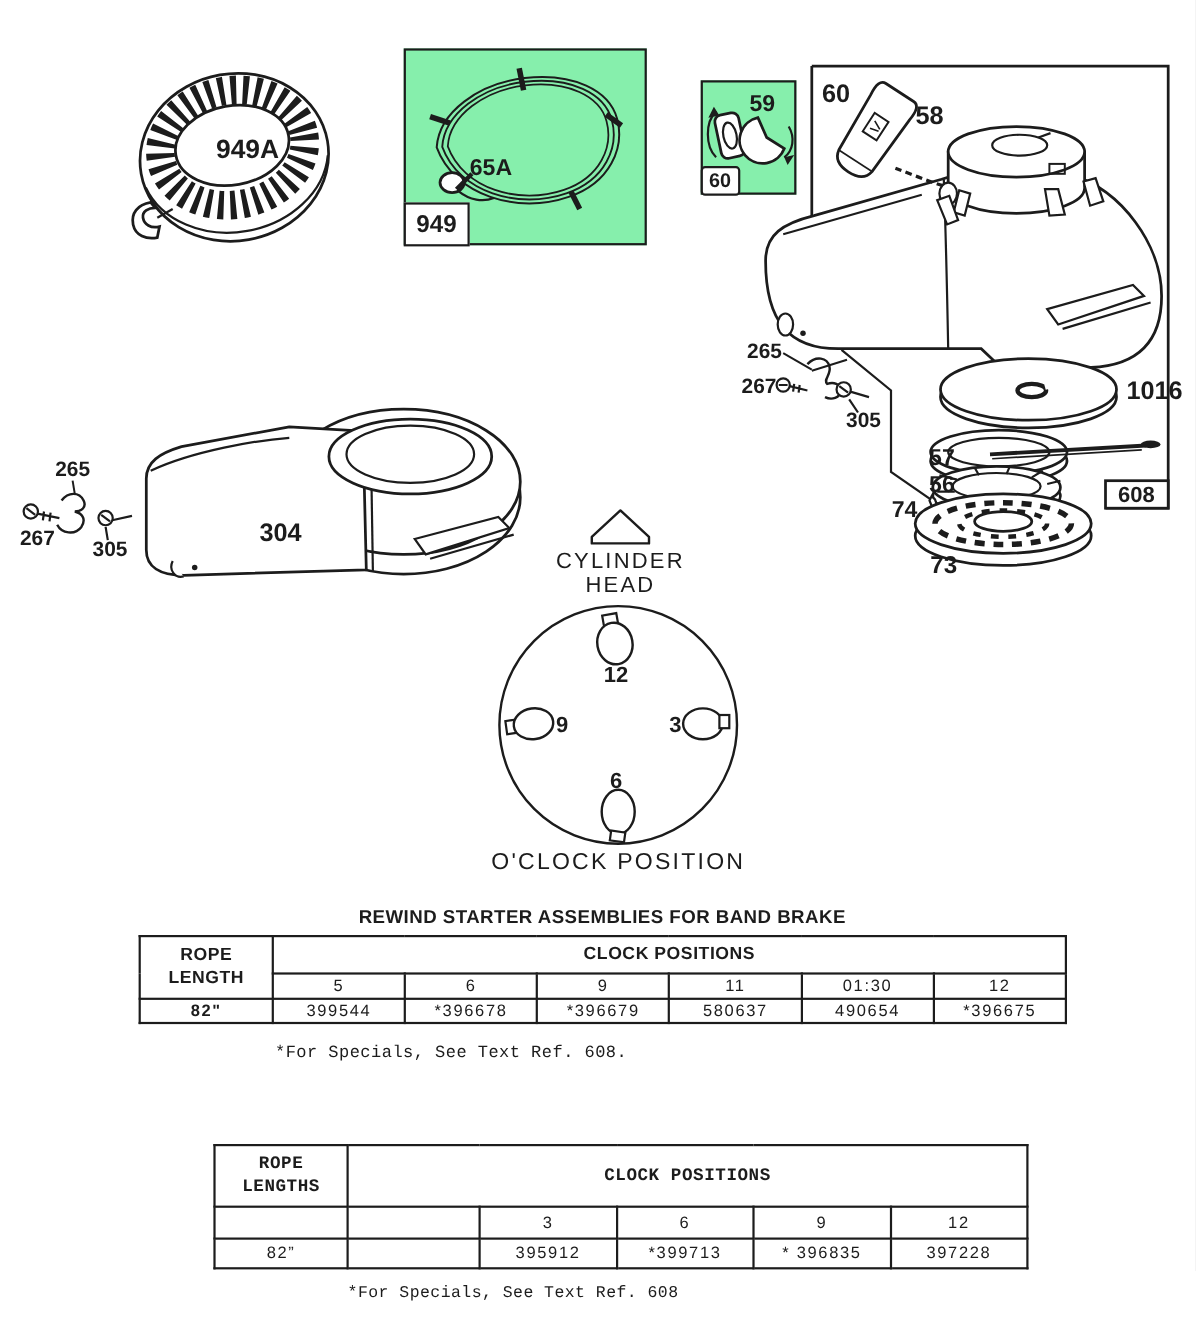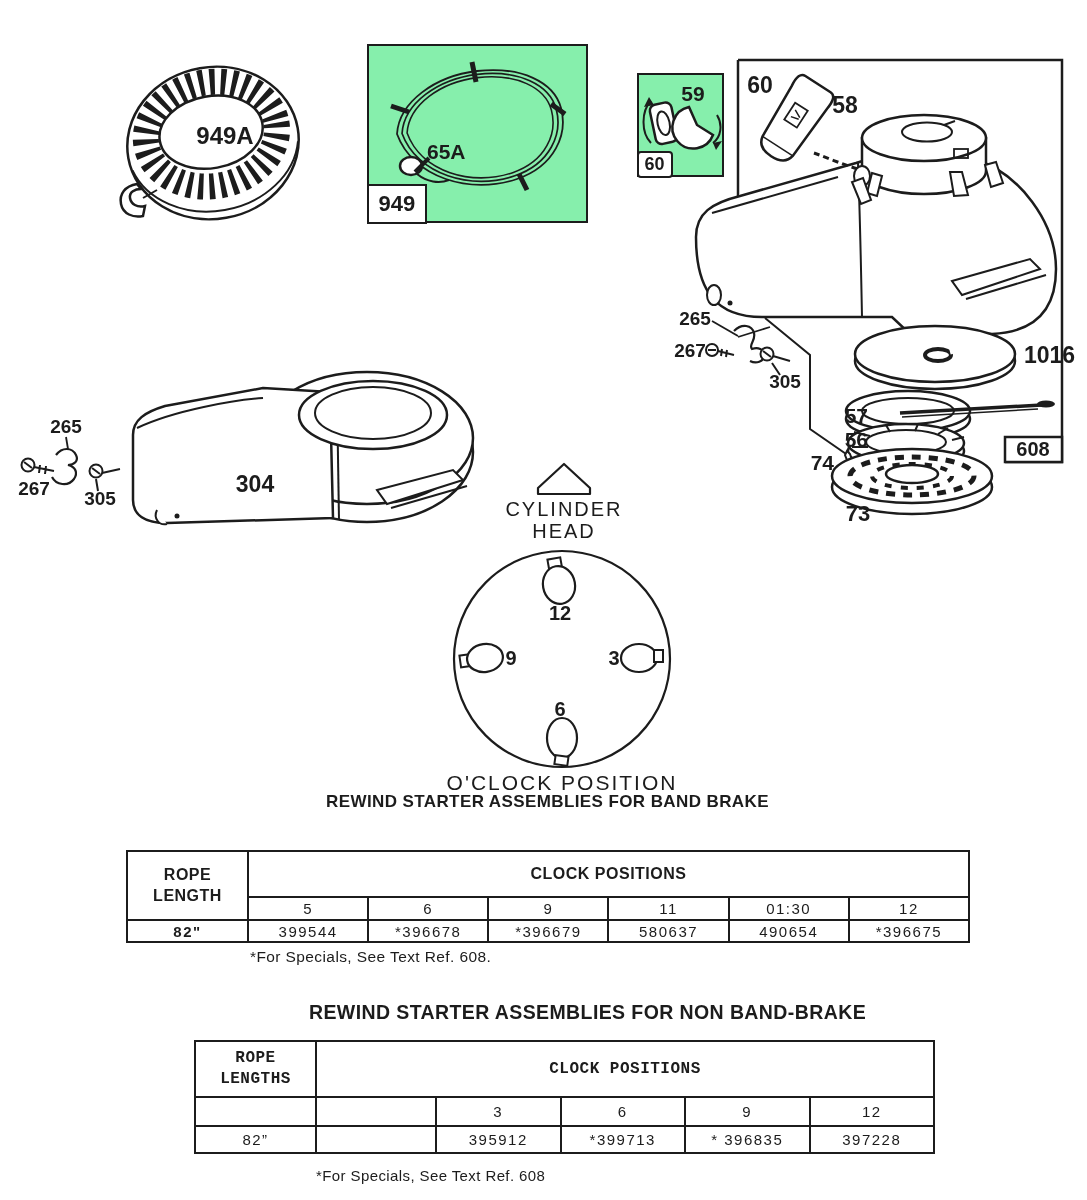--- a/index.html
+++ b/index.html
@@ -8,21 +8,21 @@
   .abs{position:absolute;}
   .boxed{border:2.5px solid #1c1c1c;box-sizing:border-box;background:#86efac;}
   .corner-tag{position:absolute;left:-2.5px;bottom:-2.5px;border:2.5px solid #1c1c1c;
               background:#fff;padding:4px 10px;font-weight:700;line-height:1.25;}
   svg text{font-family:"Liberation Sans",sans-serif;fill:#1c1c1c;}
   .fig-title{font-weight:700;text-align:center;letter-spacing:.4px;}
   .ptable{border-collapse:collapse;table-layout:fixed;width:100%;}
   .ptable td{border:2.5px solid #1c1c1c;text-align:center;vertical-align:middle;
              padding:0;font-size:15px;letter-spacing:1.5px;}
   .ptable .hdr{font-weight:700;font-size:16px;letter-spacing:.5px;line-height:1.3;}
-  .footnote{font-size:15.5px;letter-spacing:.4px;}
+  .footnote{font-size:15.5px;letter-spacing:.4px;font-family:Liberation Mono, monospace;}
 </style>
 </head>
 <body>
 
 <div class="page">
 
   <svg class="abs" style="left:103px;top:48px;" width="215" height="185">
     <g transform="rotate(-10 110 95)">
       <ellipse cx="110" cy="95" rx="86" ry="76" fill="#fff" stroke="#1c1c1c" stroke-width="2.5"></ellipse>
       <path d="M 26,108 A 86 70 0 0 0 194,108" fill="none" stroke="#1c1c1c" stroke-width="2"></path>
@@ -233,34 +233,34 @@
     </g>
     <text x="176" y="213" font-size="20" font-weight="600" text-anchor="middle">3</text>
     <g>
       <ellipse cx="124" cy="286" rx="15" ry="20" fill="#fff" stroke="#1c1c1c" stroke-width="2.2"></ellipse>
       <rect x="117" y="304" width="13" height="9" fill="#fff" stroke="#1c1c1c" stroke-width="2" transform="rotate(8 124 308)"></rect>
     </g>
     <text x="122" y="264" font-size="20" font-weight="600" text-anchor="middle">6</text>
     <text x="124" y="338" font-size="21" letter-spacing="2" text-anchor="middle">O'CLOCK POSITION</text>
   </svg>
 
-  <div class="abs fig-title" style="left:125px;top:792px;width:845px;font-size:17px;">REWIND STARTER ASSEMBLIES FOR BAND BRAKE</div>
+  <div class="abs fig-title" style="left:125px;top:824px;width:845px;font-size:17px;">REWIND STARTER ASSEMBLIES FOR BAND BRAKE</div>
 
   <table class="ptable abs" style="left:126px;top:850px;width:844px;">
     <colgroup>
       <col style="width:121px">
         <col>
         <col>
         <col>
         <col>
         <col>
         <col>
     </colgroup>
     <tbody>
-        <tr style="height:46px;">
+        <tr style="height:34px;">
       <td class="hdr" rowspan="2">ROPE LENGTH</td>
       <td class="hdr" colspan="6">CLOCK POSITIONS</td>
     </tr>
     <tr style="height:23px;">
       <td>5</td>
       <td>6</td>
       <td>9</td>
       <td>11</td>
       <td>01:30</td>
       <td>12</td>
@@ -272,21 +272,20 @@
       <td>*396679</td>
       <td>580637</td>
       <td>490654</td>
       <td>*396675</td>
     </tr>
   </tbody>
     </table>
 
   <div class="abs footnote" style="left:250px;top:948px;">*For Specials, See Text Ref. 608.</div>
 
-  <div class="abs fig-title" style="left:215px;top:1001px;width:745px;font-size:19.5px;">REWIND STARTER ASSEMBLIES FOR NON BAND-BRAKE</div>
 
   <table class="ptable abs" style="left:194px;top:1040px;width:741px;">
     <colgroup>
       <col style="width:121px">
         <col style="width:120px">
         <col>
         <col>
         <col>
         <col>
     </colgroup>

